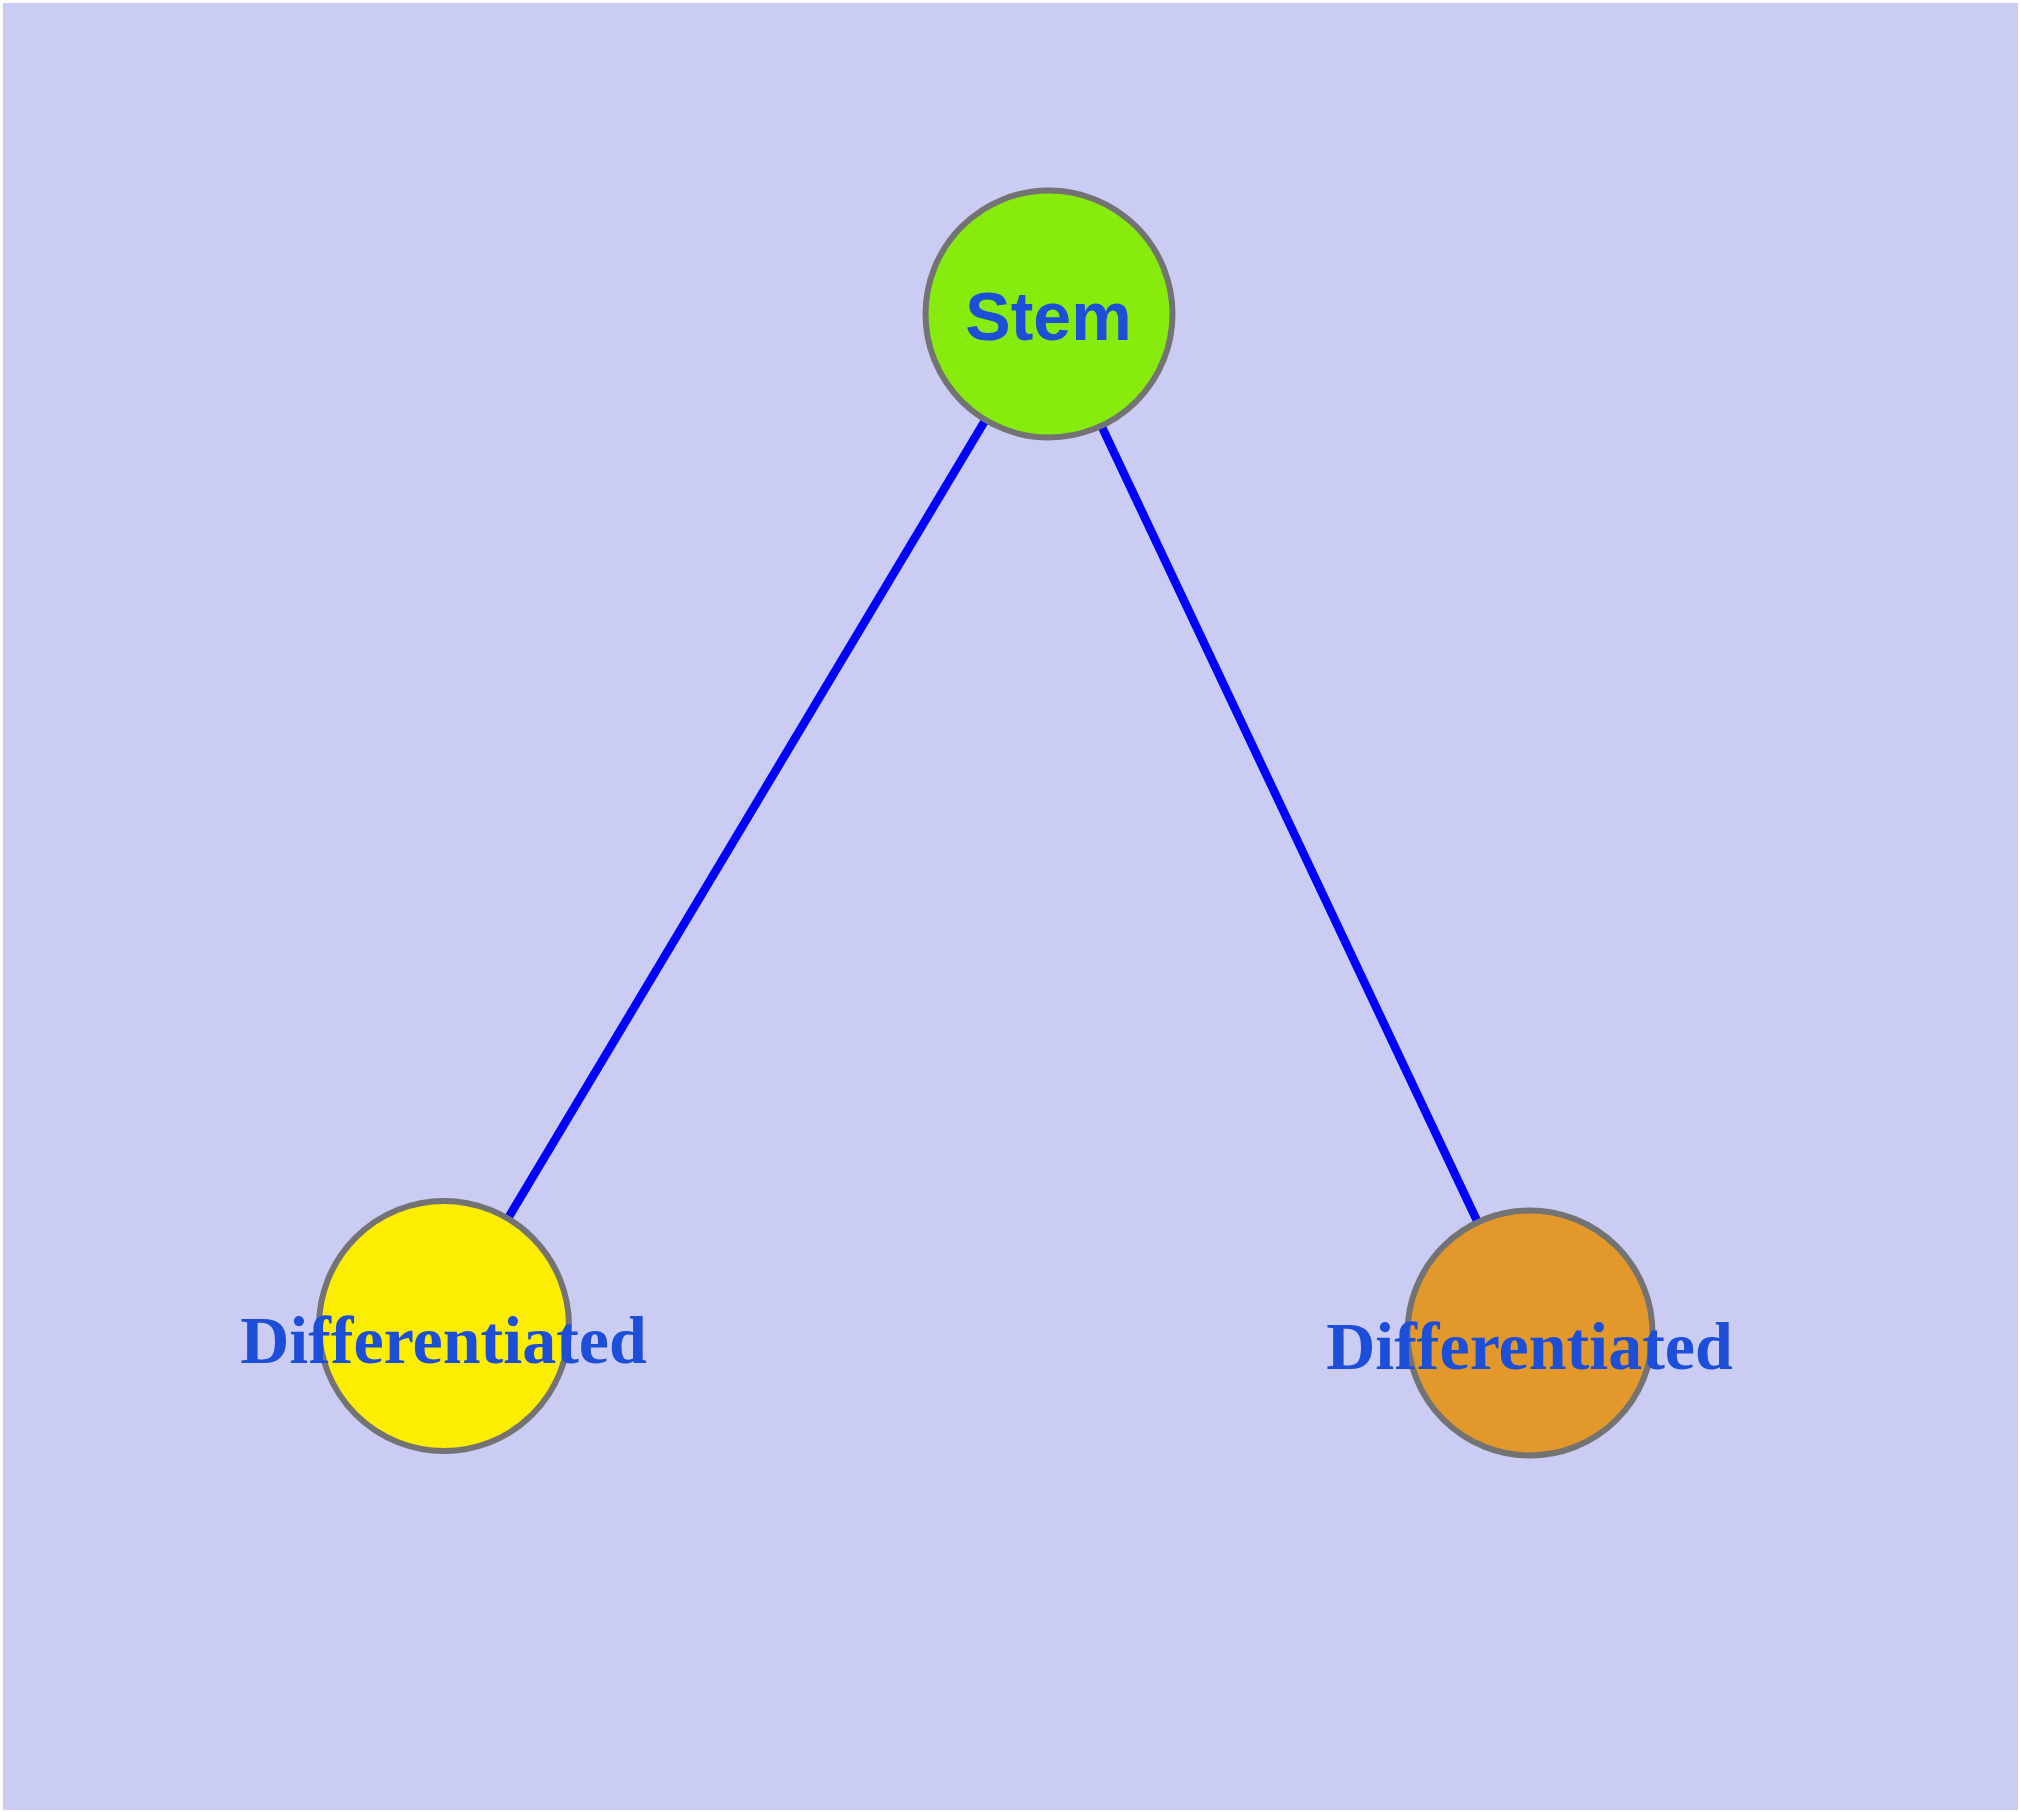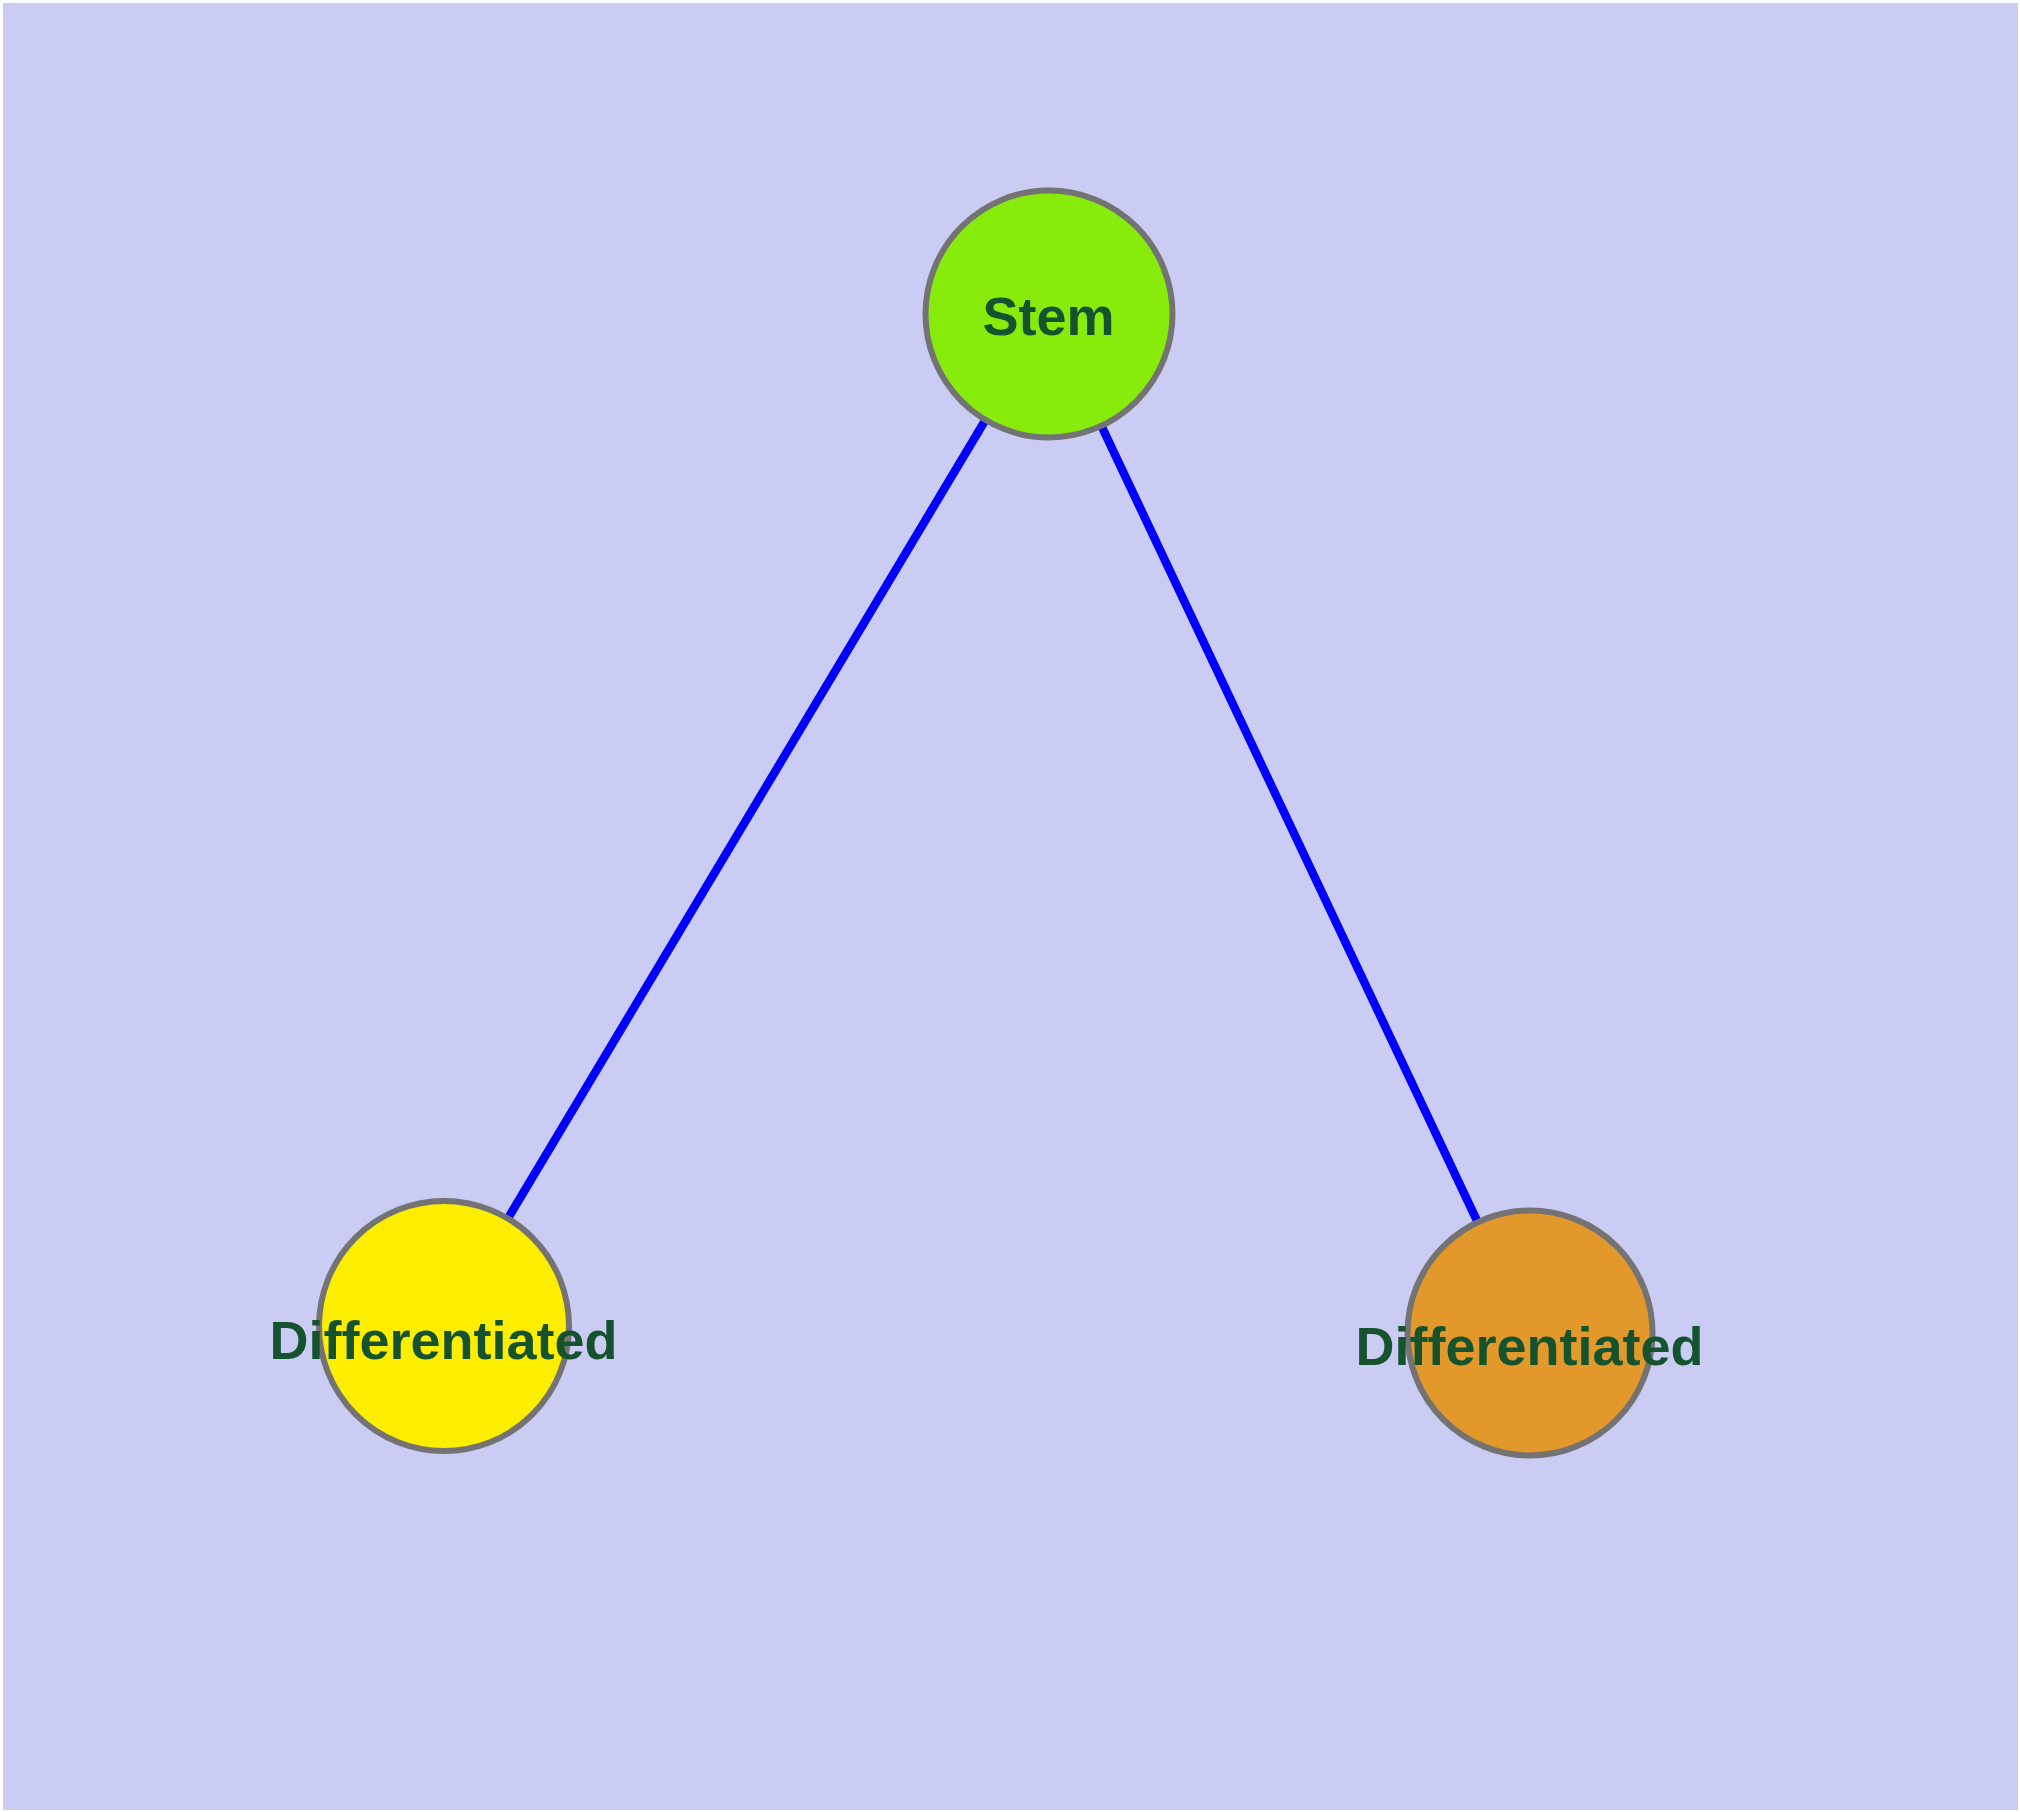--- a/index.html
+++ b/index.html
@@ -54,28 +54,28 @@
     background: #fdee00;
   }
   .node-b {
     left: 1527px; top: 1330px;
     width: 251px; height: 251px;
     background: #e2982a;
   }
   .label {
     position: absolute;
     transform: translate(-50%, -50%);
-    color: #14532d;
+    color: #1d4ed8;
     font-weight: bold;
-    font-size: 54px;
+    font-size: 68px;
     line-height: 113px;
     text-align: center;
     white-space: nowrap;
   }
-  .label span { display: block; }
+  .label span { display: block; font-family: Liberation Serif, serif; }
   .label-stem { left: 1046px; top: 313px; }
   .label-a    { left: 441px;  top: 1337px; }
   .label-b    { left: 1527px; top: 1343px; }
 </style>
 </head>
 <body>
 
 <div class="page">
   <div class="canvas">
 

